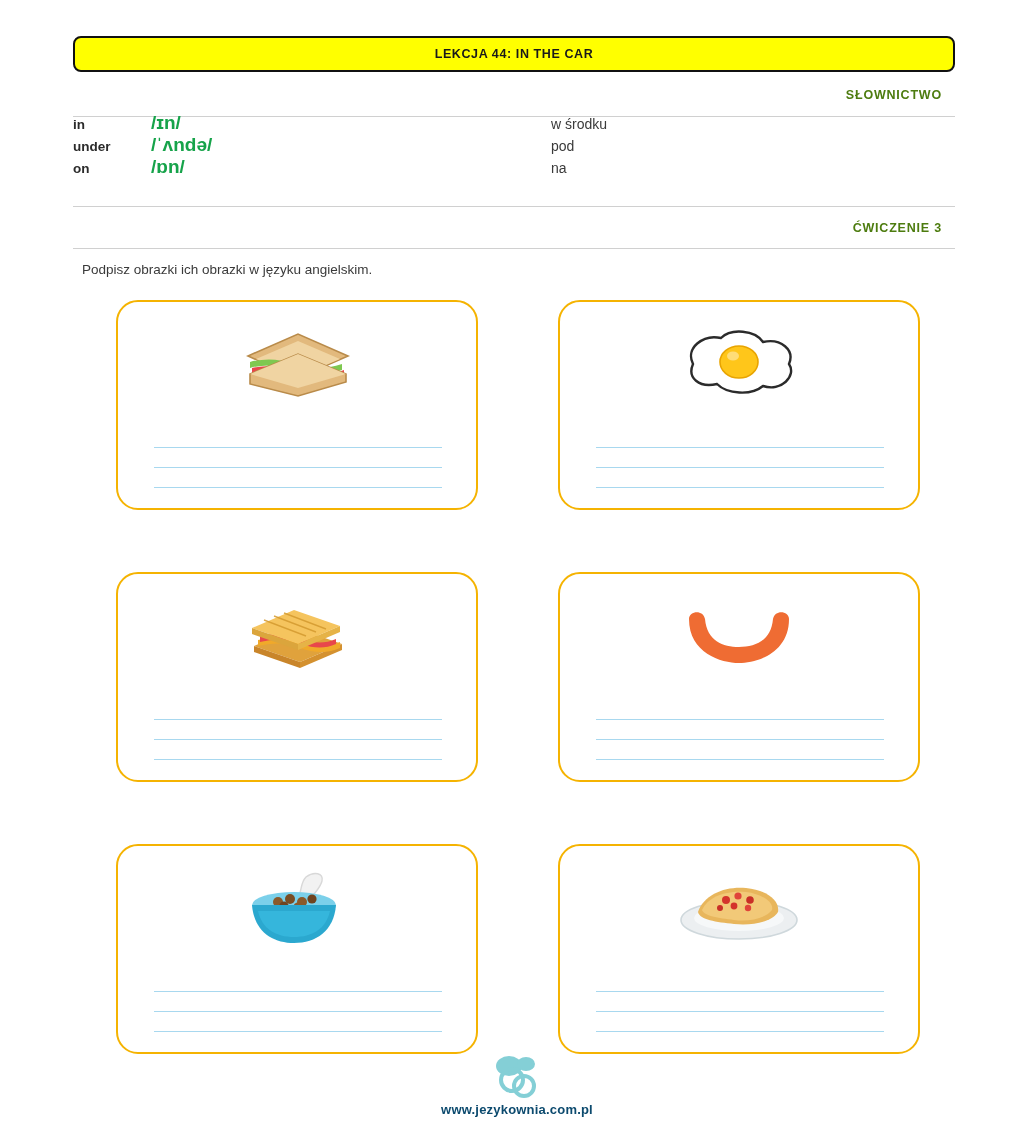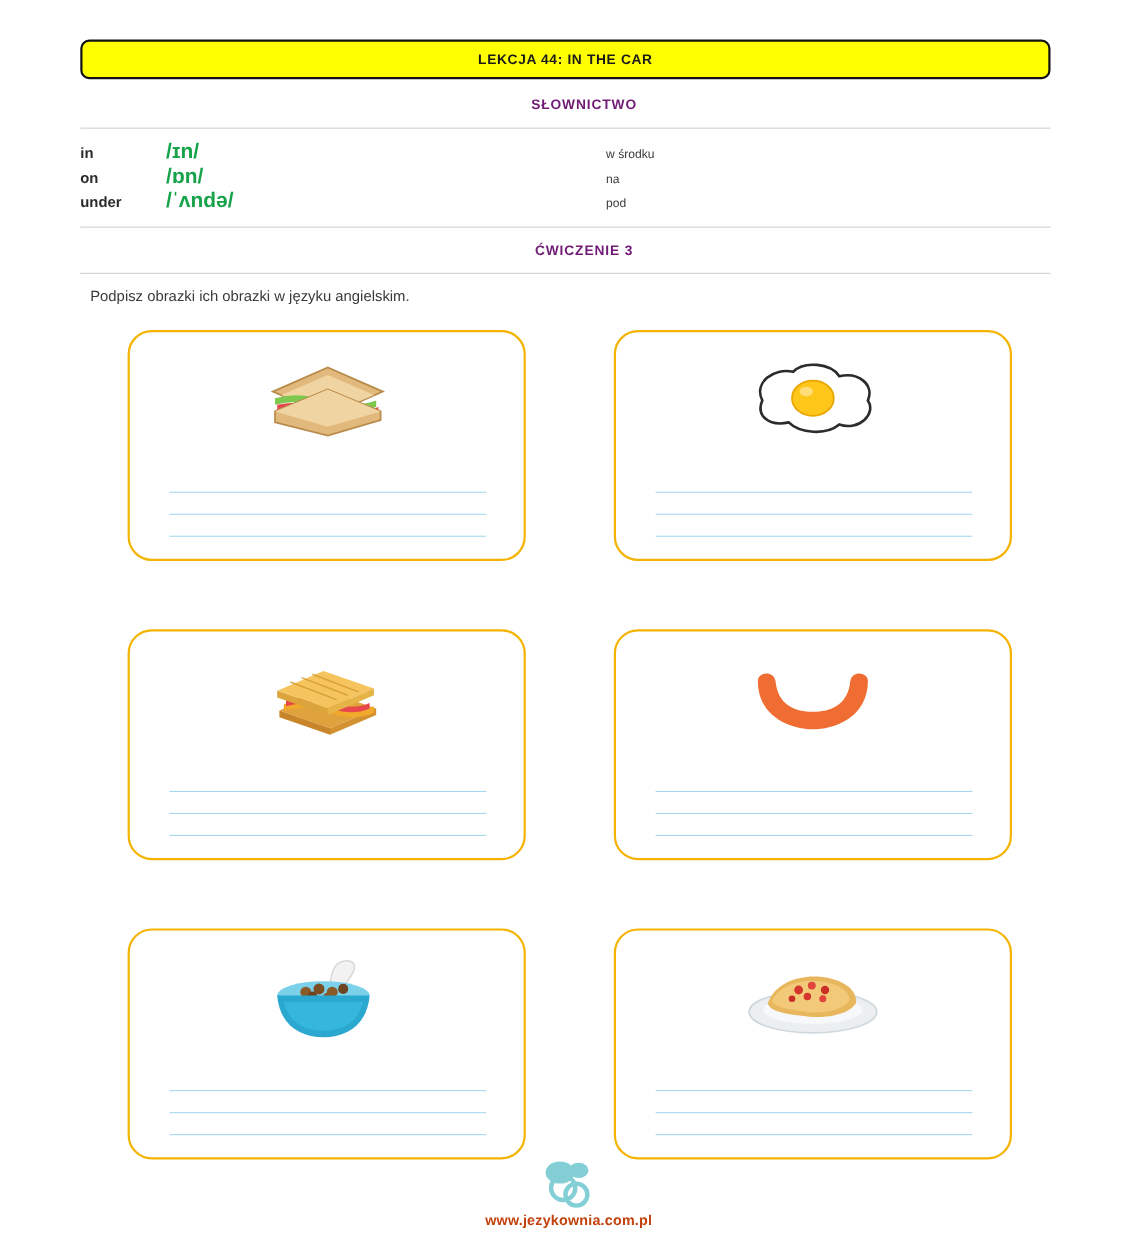--- a/index.html
+++ b/index.html
@@ -39,68 +39,68 @@
   .title-banner span {
     font-size: 12.5px;
     font-weight: bold;
     letter-spacing: 0.6px;
     color: #1a1a1a;
   }
 
   
   .section-head {
     position: absolute;
-    left: 90px;
+    left: 60px;
     width: 882px;
-    text-align: center;
+    text-align: right;
     font-size: 12.5px;
     font-weight: bold;
     letter-spacing: 0.8px;
-    color: #701a75;
+    color: #4d7c0f;
   }
   #vocab-head { top: 88px; }
   #ex-head { top: 221px; }
 
   .rule {
     position: absolute;
     left: 73px;
     width: 882px;
     height: 1px;
     background: #d0d0d0;
   }
   #rule-1 { top: 116px; }
   #rule-2 { top: 206px; }
   #rule-3 { top: 248px; }
 
   
   .vocab {
     position: absolute;
     left: 73px;
-    top: 128px;
+    top: 112px;
     width: 882px;
   }
   .vocab-row {
     display: flex;
     align-items: baseline;
     height: 22px;
   }
   .vocab-word {
     width: 78px;
     font-size: 13.5px;
     font-weight: bold;
     color: #2b2b2b;
   }
   .vocab-phon {
     width: 400px;
     font-size: 19px;
     font-weight: bold;
     color: #16a34a;
   }
   .vocab-pl {
-    font-size: 11px;
+    font-size: 14px;
     color: #3a3a3a;
   }
 
   
   .instruction {
     position: absolute;
     left: 82px;
     top: 262px;
     font-size: 13.5px;
     color: #3a3a3a;
@@ -162,21 +162,21 @@
   }
   .logo-wrap {
     height: 48px;
     display: flex;
     align-items: center;
     justify-content: center;
   }
   .footer-url {
     font-size: 13px;
     font-weight: bold;
-    color: #c2410c;
+    color: #0c4a6e;
     letter-spacing: 0.2px;
     margin-top: 2px;
   }
 </style>
 </head>
 <body>
 
 <div class="page">
 
   <div class="title-banner">
@@ -186,28 +186,28 @@
   <div class="section-head" id="vocab-head">SŁOWNICTWO</div>
   <div class="rule" id="rule-1"></div>
 
   <div class="vocab">
     <div class="vocab-row">
       <div class="vocab-word">in</div>
       <div class="vocab-phon">/ɪn/</div>
       <div class="vocab-pl">w środku</div>
     </div>
     <div class="vocab-row">
+      <div class="vocab-word">under</div>
+      <div class="vocab-phon">/ˈʌndə/</div>
+      <div class="vocab-pl">pod</div>
+    </div>
+    <div class="vocab-row">
       <div class="vocab-word">on</div>
       <div class="vocab-phon">/ɒn/</div>
       <div class="vocab-pl">na</div>
-    </div>
-    <div class="vocab-row">
-      <div class="vocab-word">under</div>
-      <div class="vocab-phon">/ˈʌndə/</div>
-      <div class="vocab-pl">pod</div>
     </div>
   </div>
 
   <div class="rule" id="rule-2"></div>
   <div class="section-head" id="ex-head">ĆWICZENIE 3</div>
   <div class="rule" id="rule-3"></div>
 
   <div class="instruction">Podpisz obrazki ich obrazki w języku angielskim.</div>
 
   <div class="grid">

